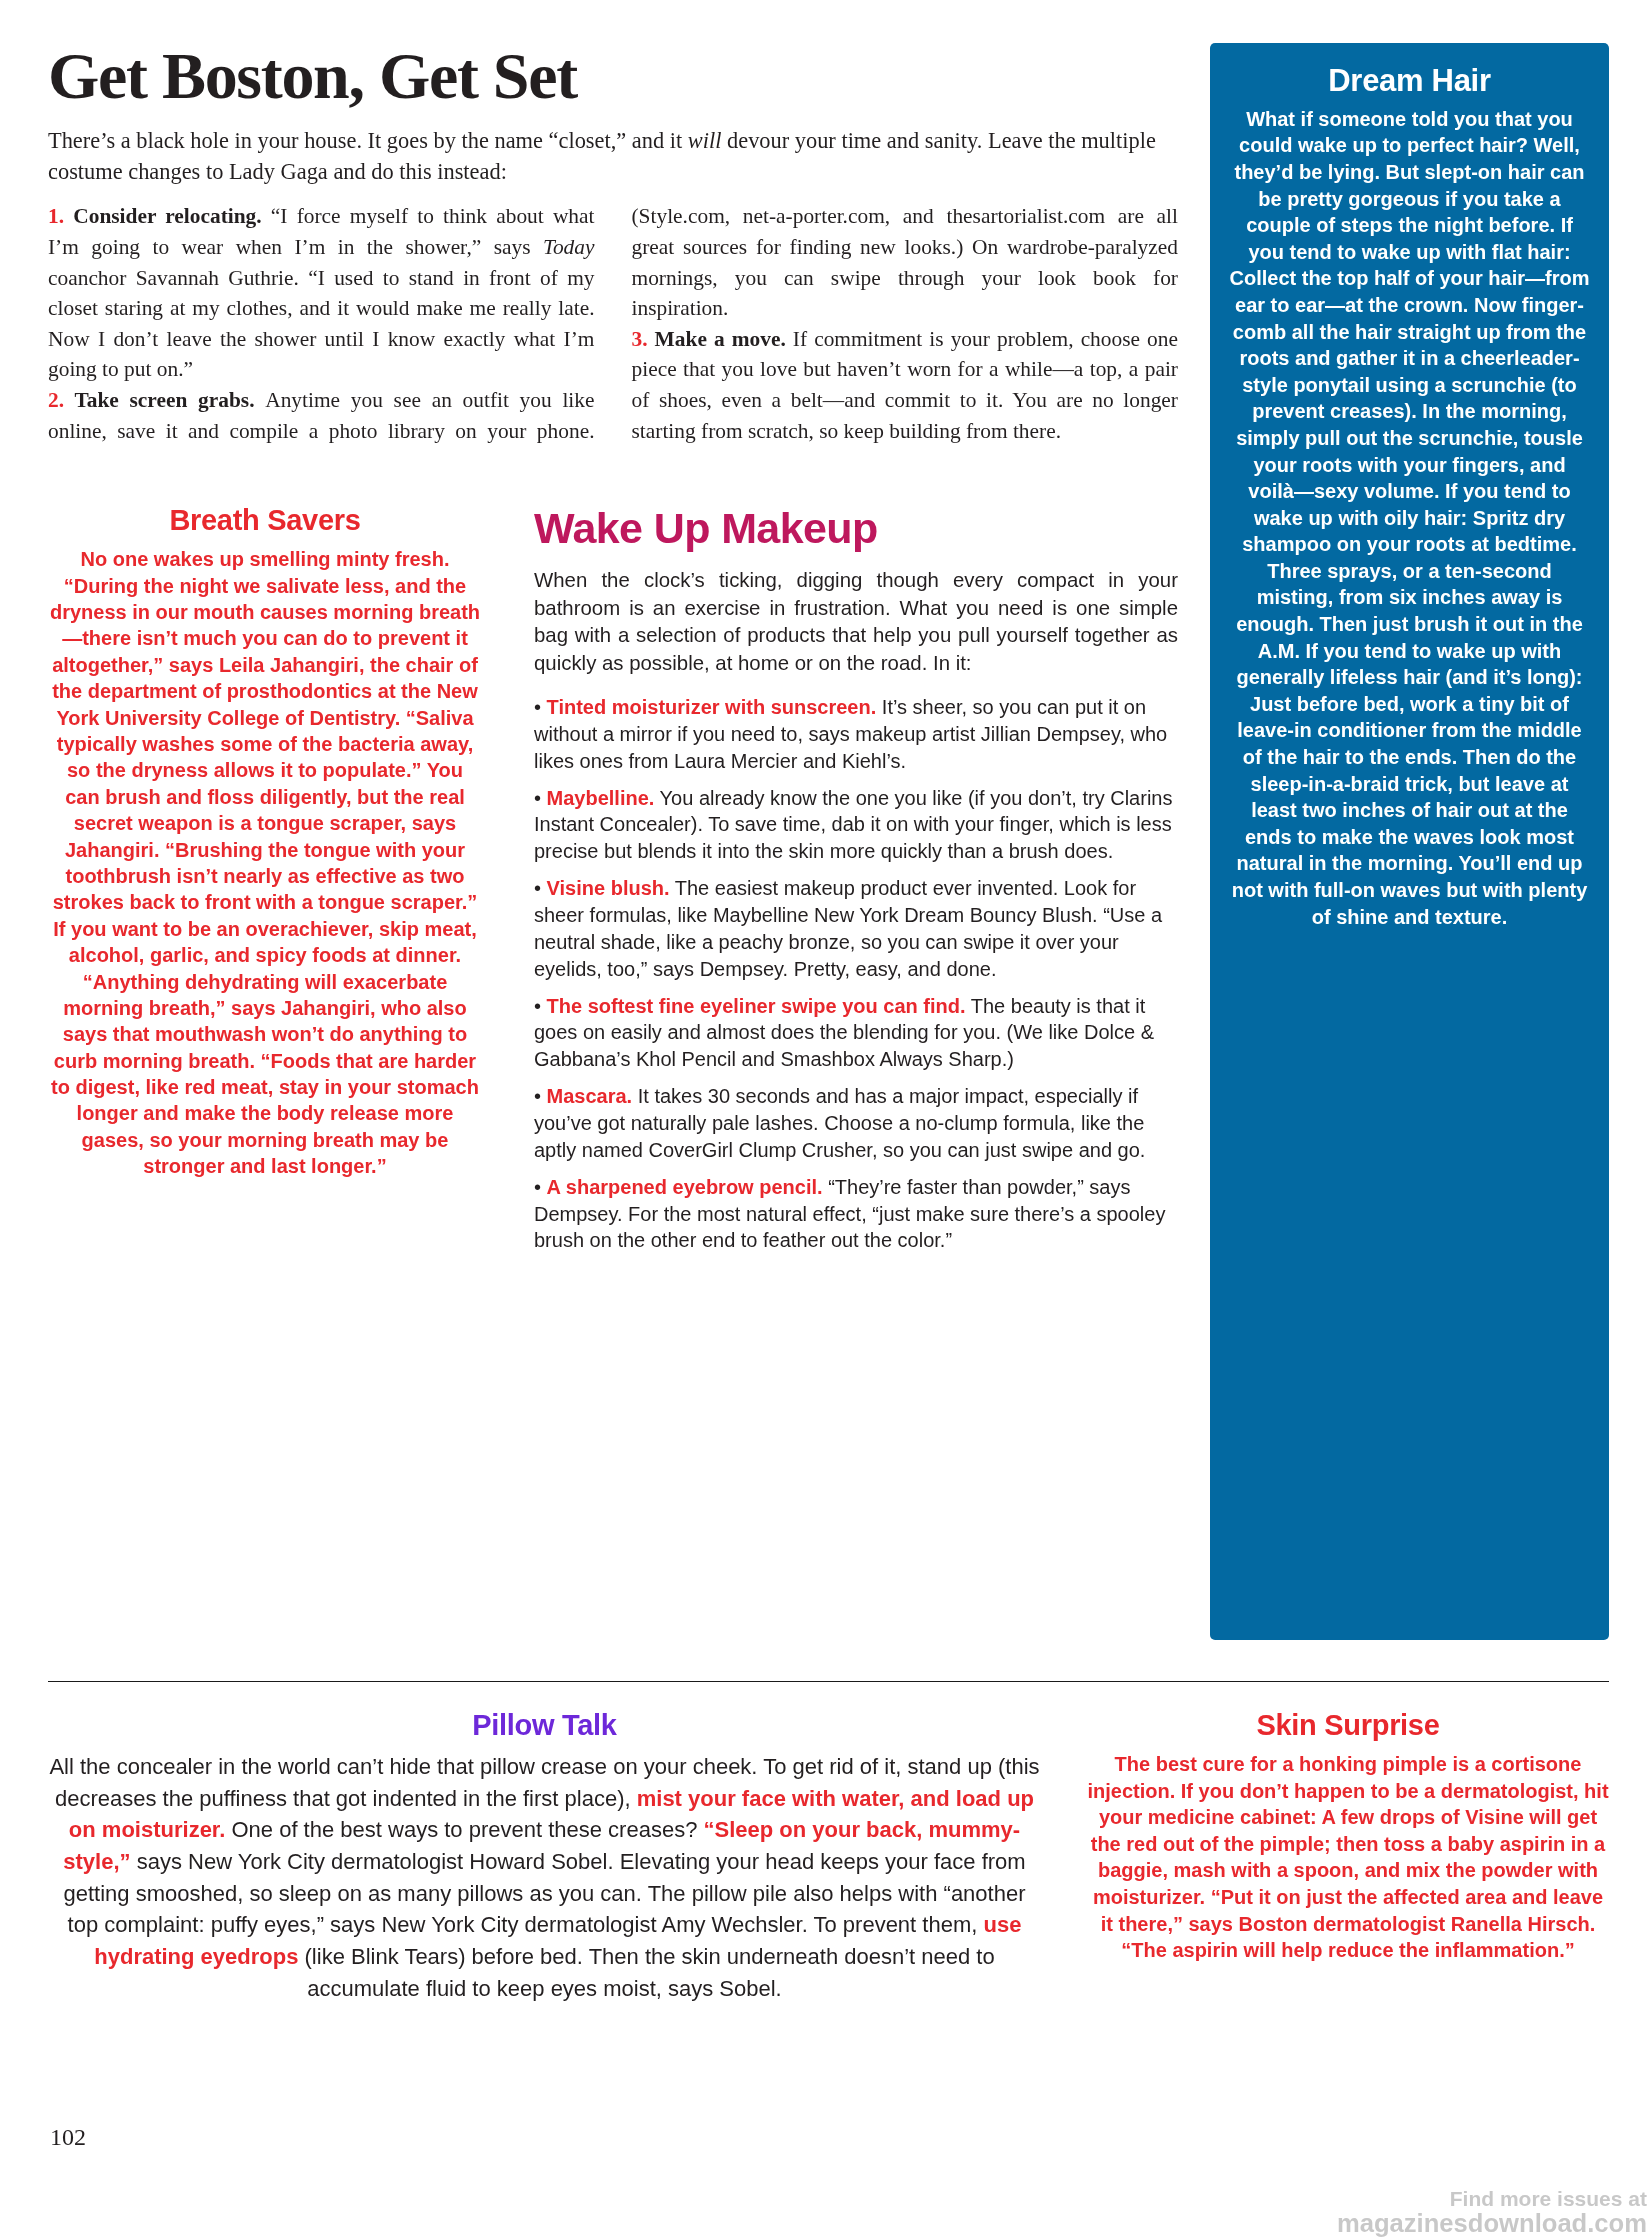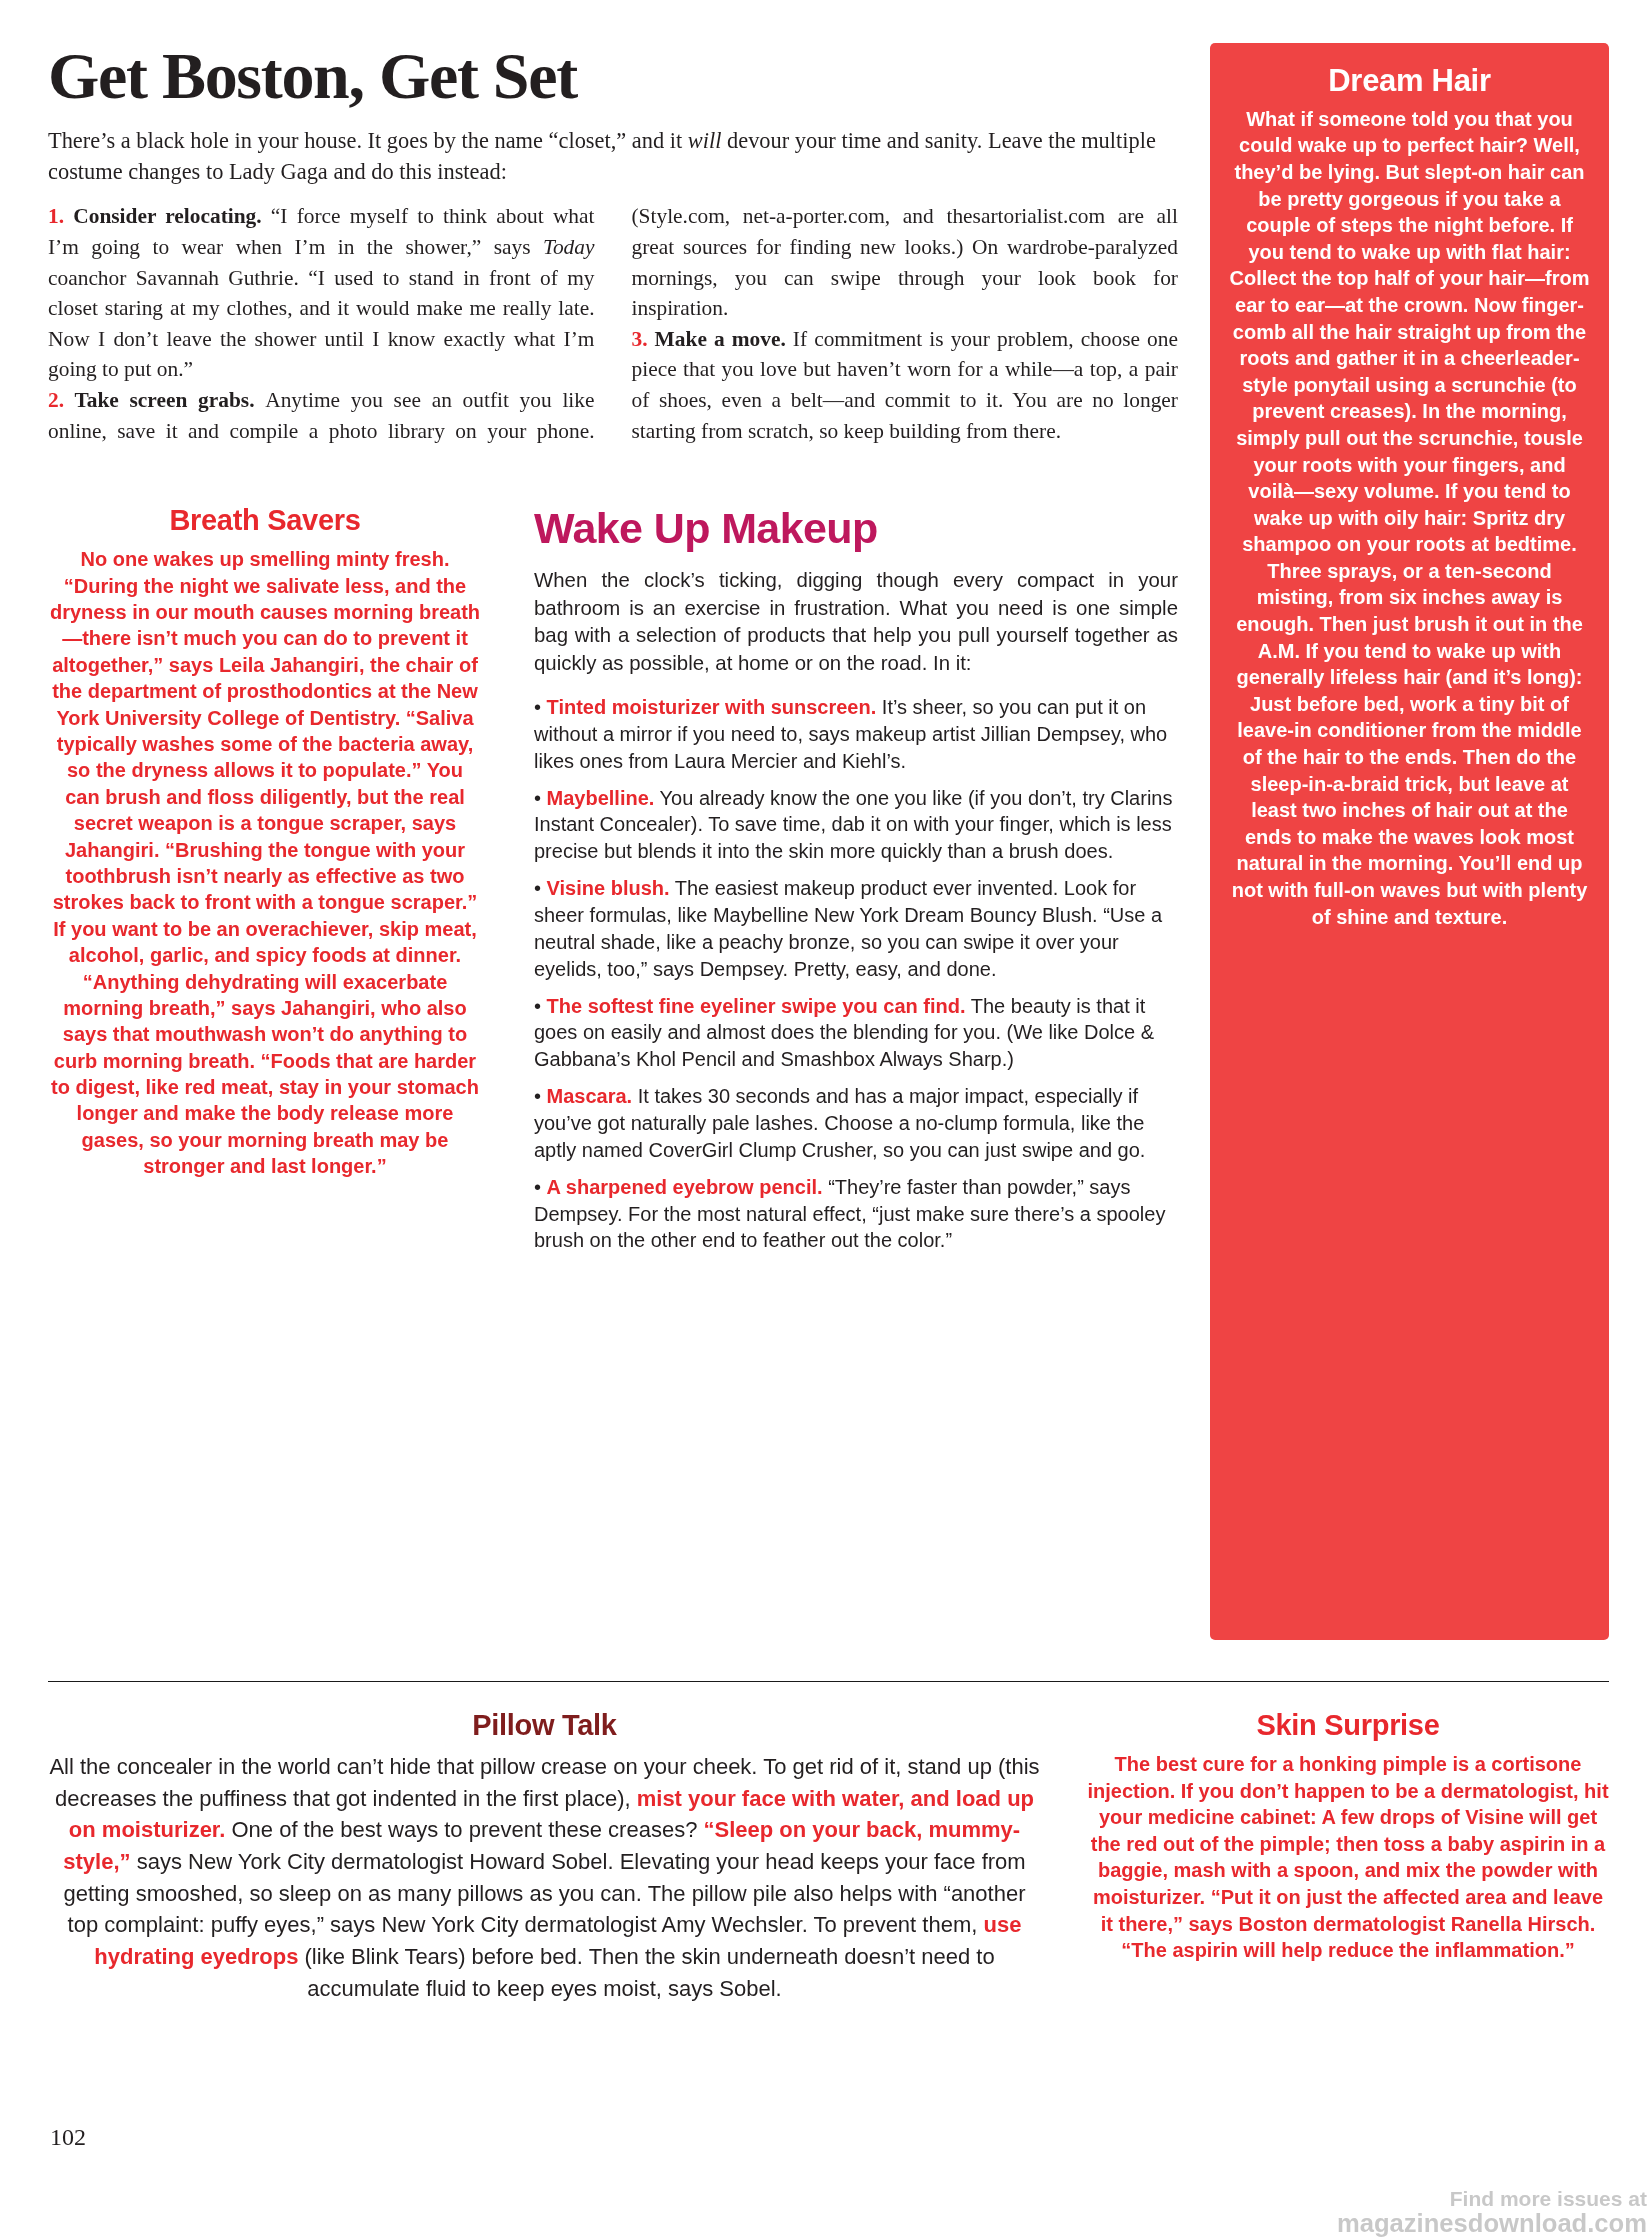--- a/index.html
+++ b/index.html
@@ -23,29 +23,29 @@
   .middle-row{display:flex;align-items:flex-start;margin-top:58px;}
   .breath-savers{width:434px;flex:0 0 auto;text-align:center;}
   .red-heading{color:#e8282d;font-size:29px;font-weight:700;margin:0 0 9px 0;letter-spacing:-0.3px;}
   .red-body{color:#e8282d;font-weight:600;font-size:20px;line-height:1.32;margin:0;}
   .wake-up{flex:1;margin-left:52px;}
   .wake-heading{font-size:43px;font-weight:700;letter-spacing:-0.6px;margin:0 0 14px 0;color:#be185d;}
   .wake-intro{font-size:20.4px;line-height:1.35;margin:0 0 16.6px 0;text-align:justify;}
   .bullet{font-size:20px;line-height:1.34;margin:0 0 10.2px 0;}
   .dream-hair{
     flex:0 0 auto;width:399px;min-height:1597px;box-sizing:border-box;
-    background:#ef4444;border-radius:5.1px;padding:20.4px 19px 23px 19px;
+    background:#0369a1;border-radius:5.1px;padding:20.4px 19px 23px 19px;
     color:#ffffff;text-align:center;margin-left:32px;
   }
   .dream-heading{color:#ffffff;font-size:31px;font-weight:700;margin:0 0 6.4px 0;letter-spacing:-0.3px;}
   .dream-body{font-size:20px;font-weight:600;line-height:1.33;margin:0;color:#ffffff;}
   .divider{border:none;border-top:1.9px solid #1a1a1a;margin:41px 0 0 0;width:1561px;}
   .bottom-row{display:flex;align-items:flex-start;margin-top:27px;}
   .pillow-talk{width:993px;flex:0 0 auto;text-align:center;}
-  .pillow-heading{font-size:29px;font-weight:700;margin:0 0 9px 0;color:#7f1d1d;letter-spacing:-0.3px;}
+  .pillow-heading{font-size:29px;font-weight:700;margin:0 0 9px 0;color:#6d28d9;letter-spacing:-0.3px;}
   .pillow-body{font-size:22px;line-height:1.44;margin:0;}
   .skin-surprise{flex:1;margin-left:46px;text-align:center;}
   .skin-body{color:#e8282d;font-weight:600;font-size:20px;line-height:1.33;margin:0;}
   .page-number{
     position:absolute;left:50px;bottom:88px;
     font-family:"Liberation Serif",serif;font-size:24px;color:#231f20;
   }
   .watermark{
     position:absolute;left:0;right:0;bottom:2.6px;text-align:right;
     color:#bfbfbf;opacity:0.85;font-weight:700;line-height:1.05;

